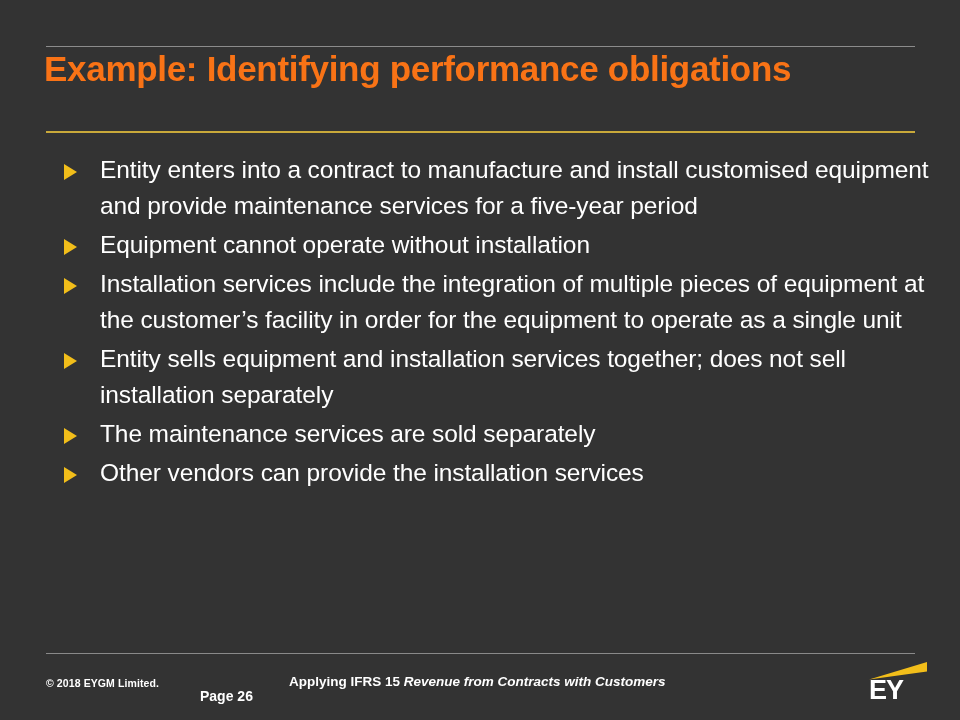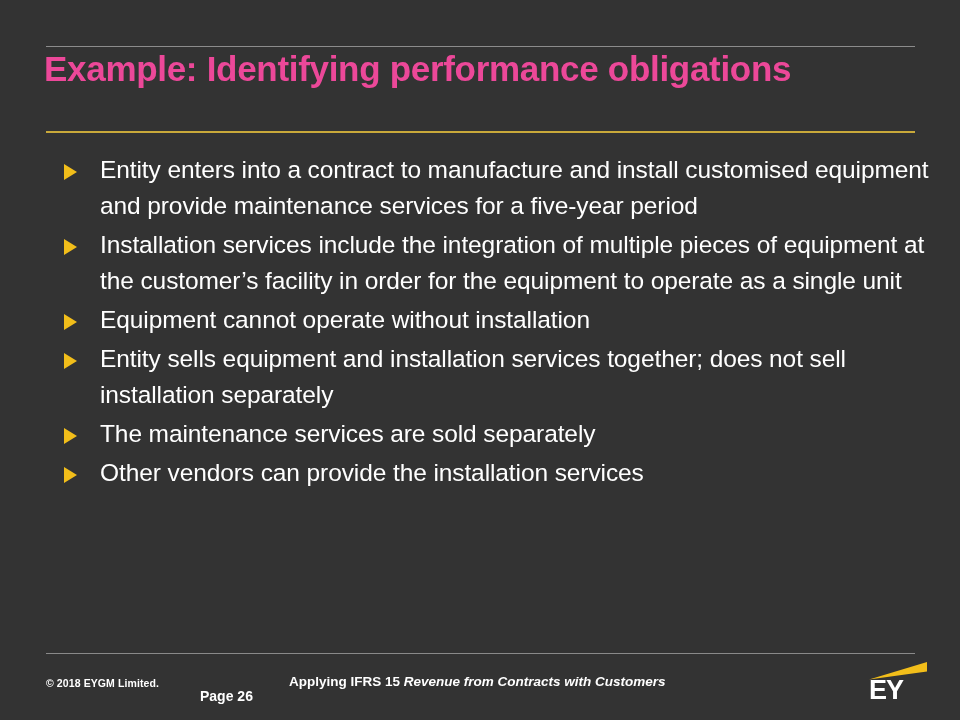--- a/index.html
+++ b/index.html
@@ -26,21 +26,21 @@
     height: 1px;
     background: #8c8c8c;
   }
 
   
   .title {
     position: absolute;
     left: 44px;
     top: 48px;
     width: 880px;
-    color: #ec4899;
+    color: #f97316;
     font-family: "Liberation Sans", sans-serif;
     font-weight: bold;
     font-size: 35px;
     line-height: 41px;
     letter-spacing: -0.3px;
     white-space: pre-line;
   }
 
   
   .title-rule {
@@ -166,26 +166,26 @@
 
   <div class="bullets">
 
     <div class="bullet">
       <span class="marker"></span>
       <span class="btext">Entity enters into a contract to manufacture and install customised equipment and provide maintenance services for a five-year period</span>
     </div>
 
     <div class="bullet">
       <span class="marker"></span>
+      <span class="btext">Equipment cannot operate without installation</span>
+    </div>
+
+    <div class="bullet">
+      <span class="marker"></span>
       <span class="btext">Installation services include the integration of multiple pieces of equipment at the customer’s facility in order for the equipment to operate as a single unit</span>
-    </div>
-
-    <div class="bullet">
-      <span class="marker"></span>
-      <span class="btext">Equipment cannot operate without installation</span>
     </div>
 
     <div class="bullet">
       <span class="marker"></span>
       <span class="btext">Entity sells equipment and installation services together; does not sell installation separately</span>
     </div>
 
     <div class="bullet">
       <span class="marker"></span>
       <span class="btext">The maintenance services are sold separately</span>

